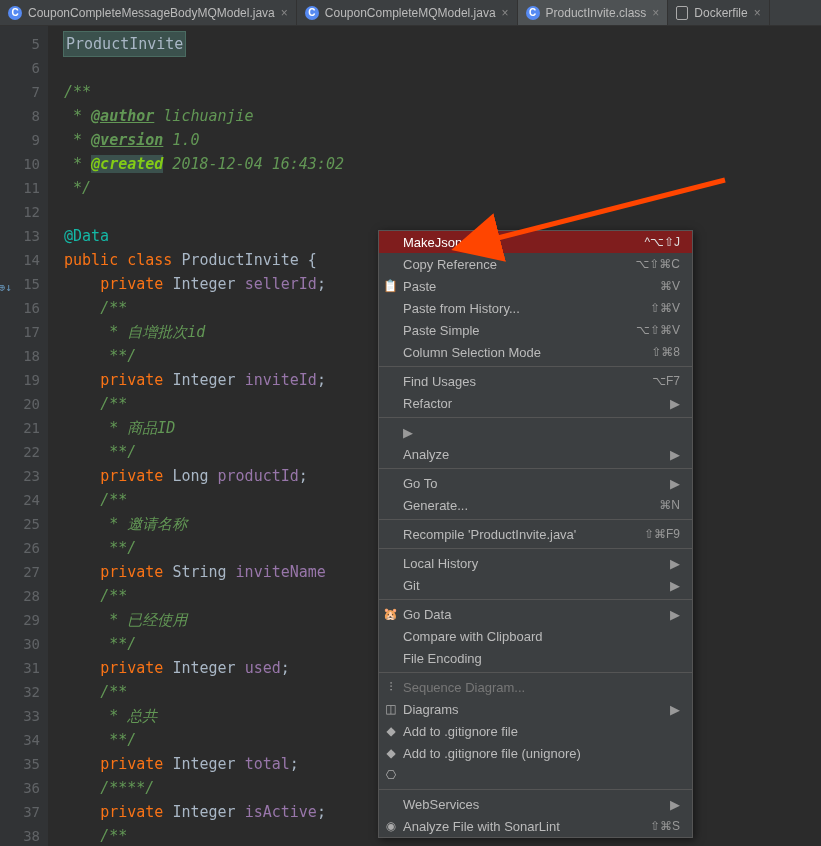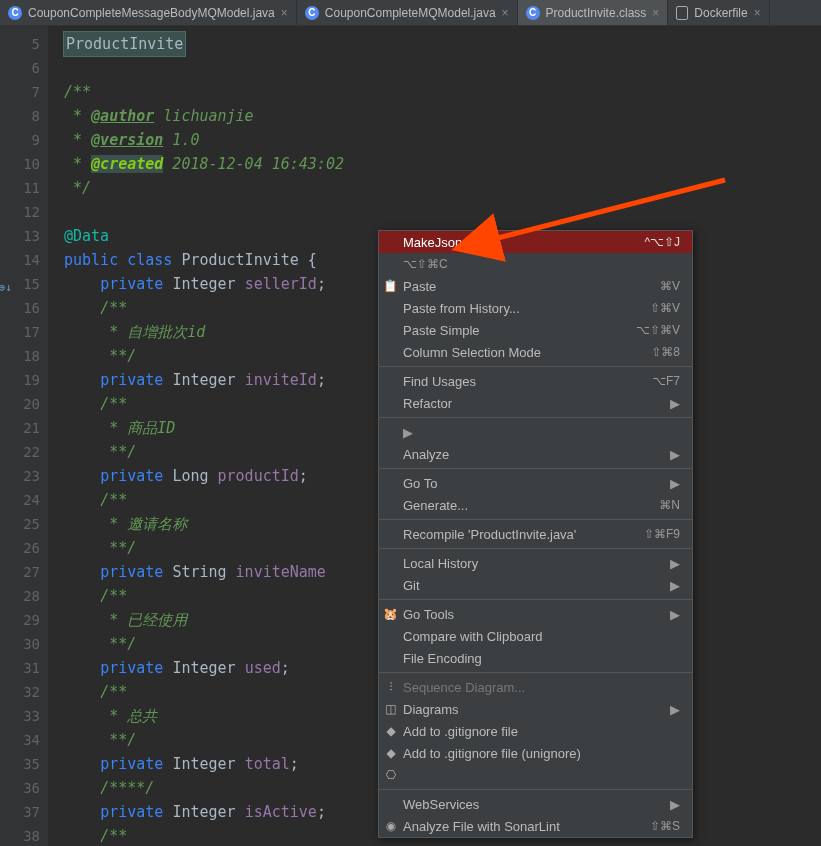--- a/index.html
+++ b/index.html
@@ -10,21 +10,21 @@
 .tab-close { color: #888; font-size: 12px; cursor: pointer; }
 .file-icon { width: 14px; height: 14px; border-radius: 50%; background: #568af2; color: #fff; display: flex; align-items: center; justify-content: center; font-size: 10px; font-weight: bold; }
 .file-icon.docker { background: none; color: #aaa; border: 1px solid #aaa; border-radius: 2px; width: 12px; height: 14px; font-size: 8px; }
 .editor { display: flex; height: calc(100% - 26px); }
 .gutter { width: 48px; background: #313335; color: #606366; text-align: right; padding-right: 8px; padding-top: 6px; line-height: 24px; font-size: 14px; }
 .gutter-line { height: 24px; position: relative; }
 .gutter-icon { position: absolute; left: -2px; top: 4px; width: 14px; height: 14px; font-size: 11px; color: #6897bb; }
 .code { flex: 1; padding-top: 6px; line-height: 24px; font-size: 15px; white-space: pre; }
 .code-line { height: 24px; padding-left: 16px; }
 .hl-class { background: #3b514d; outline: 1px solid #4a6b61; display:inline-block; padding: 0 2px; }
-.kw { color: #3b82f6; }
+.kw { color: #f97316; }
 .doc { color: #629755; font-style: italic; }
 .doctag { color: #629755; font-style: italic; font-weight: bold; text-decoration: underline; text-align: right; }
 .doctag-nou { color: #84cc16; font-style: italic; font-weight: bold; }
 .anno { color: #14b8a6; }
 .id { color: #a9b7c6; }
 .field { color: #9876aa; }
 .menu { position: absolute; left: 378px; top: 230px; width: 315px; background: #3c3f41; border: 1px solid #555; box-shadow: 2px 2px 8px rgba(0,0,0,0.5); font-family: "Segoe UI", Arial, sans-serif; font-size: 13px; color: #bbbbbb; }
 .menu-item { display: flex; align-items: center; height: 22px; padding: 0 12px 0 24px; position: relative; cursor: pointer; }
 .menu-item.selected { background: #7f1d1d; color: #fff; }
 .menu-item.disabled { color: #777; }
@@ -101,20 +101,21 @@
     </div>
   <div class="code" id="code"><div class="code-line"><span class="hl-class">ProductInvite</span></div><div class="code-line"></div><div class="code-line"><span class="doc">/**</span></div><div class="code-line"><span class="doc"> * </span><span class="doctag">@author</span><span class="doc"> lichuanjie</span></div><div class="code-line"><span class="doc"> * </span><span class="doctag">@version</span><span class="doc"> 1.0</span></div><div class="code-line"><span class="doc"> * </span><span class="doctag-nou" style="background:#3b514d">@created</span><span class="doc"> 2018-12-04 16:43:02</span></div><div class="code-line"><span class="doc"> */</span></div><div class="code-line"></div><div class="code-line"><span class="anno">@Data</span></div><div class="code-line"><span class="kw">public class </span><span class="id">ProductInvite</span> {</div><div class="code-line">    <span class="kw">private</span> <span class="id">Integer</span> <span class="field">sellerId</span>;</div><div class="code-line">    <span class="doc">/**</span></div><div class="code-line">    <span class="doc"> * 自增批次id</span></div><div class="code-line">    <span class="doc"> **/</span></div><div class="code-line">    <span class="kw">private</span> <span class="id">Integer</span> <span class="field">inviteId</span>;</div><div class="code-line">    <span class="doc">/**</span></div><div class="code-line">    <span class="doc"> * 商品ID</span></div><div class="code-line">    <span class="doc"> **/</span></div><div class="code-line">    <span class="kw">private</span> <span class="id">Long</span> <span class="field">productId</span>;</div><div class="code-line">    <span class="doc">/**</span></div><div class="code-line">    <span class="doc"> * 邀请名称</span></div><div class="code-line">    <span class="doc"> **/</span></div><div class="code-line">    <span class="kw">private</span> <span class="id">String</span> <span class="field">inviteName</span></div><div class="code-line">    <span class="doc">/**</span></div><div class="code-line">    <span class="doc"> * 已经使用</span></div><div class="code-line">    <span class="doc"> **/</span></div><div class="code-line">    <span class="kw">private</span> <span class="id">Integer</span> <span class="field">used</span>;</div><div class="code-line">    <span class="doc">/**</span></div><div class="code-line">    <span class="doc"> * 总共</span></div><div class="code-line">    <span class="doc"> **/</span></div><div class="code-line">    <span class="kw">private</span> <span class="id">Integer</span> <span class="field">total</span>;</div><div class="code-line">    <span class="doc">/****/</span></div><div class="code-line">    <span class="kw">private</span> <span class="id">Integer</span> <span class="field">isActive</span>;</div><div class="code-line">    <span class="doc">/**</span></div></div>
 </div>
 
 <div class="menu" id="menu">
     <div class="menu-item selected">
       <span class="menu-label">MakeJson</span>
       <span class="menu-shortcut">^⌥⇧J</span>
     </div>
     <div class="menu-item">
+      <span class="menu-label">Copy Reference</span>
       <span class="menu-shortcut">⌥⇧⌘C</span>
     </div>
     <div class="menu-item">
       <span class="menu-icon">📋</span>
       <span class="menu-label">Paste</span>
       <span class="menu-shortcut">⌘V</span>
     </div>
     <div class="menu-item">
       <span class="menu-label">Paste from History...</span>
       <span class="menu-shortcut">⇧⌘V</span>
@@ -163,21 +164,21 @@
       <span class="menu-label">Local History</span>
       <span class="menu-sub">▶</span>
     </div>
     <div class="menu-item">
       <span class="menu-label">Git</span>
       <span class="menu-sub">▶</span>
     </div>
     <div class="menu-sep"></div>
     <div class="menu-item">
       <span class="menu-icon">🐹</span>
-      <span class="menu-label">Go Tools</span>
+      <span class="menu-label">Go Data</span>
       <span class="menu-sub">▶</span>
     </div>
     <div class="menu-item">
       <span class="menu-label">Compare with Clipboard</span>
     </div>
     <div class="menu-item">
       <span class="menu-label">File Encoding</span>
     </div>
     <div class="menu-sep"></div>
     <div class="menu-item disabled">

